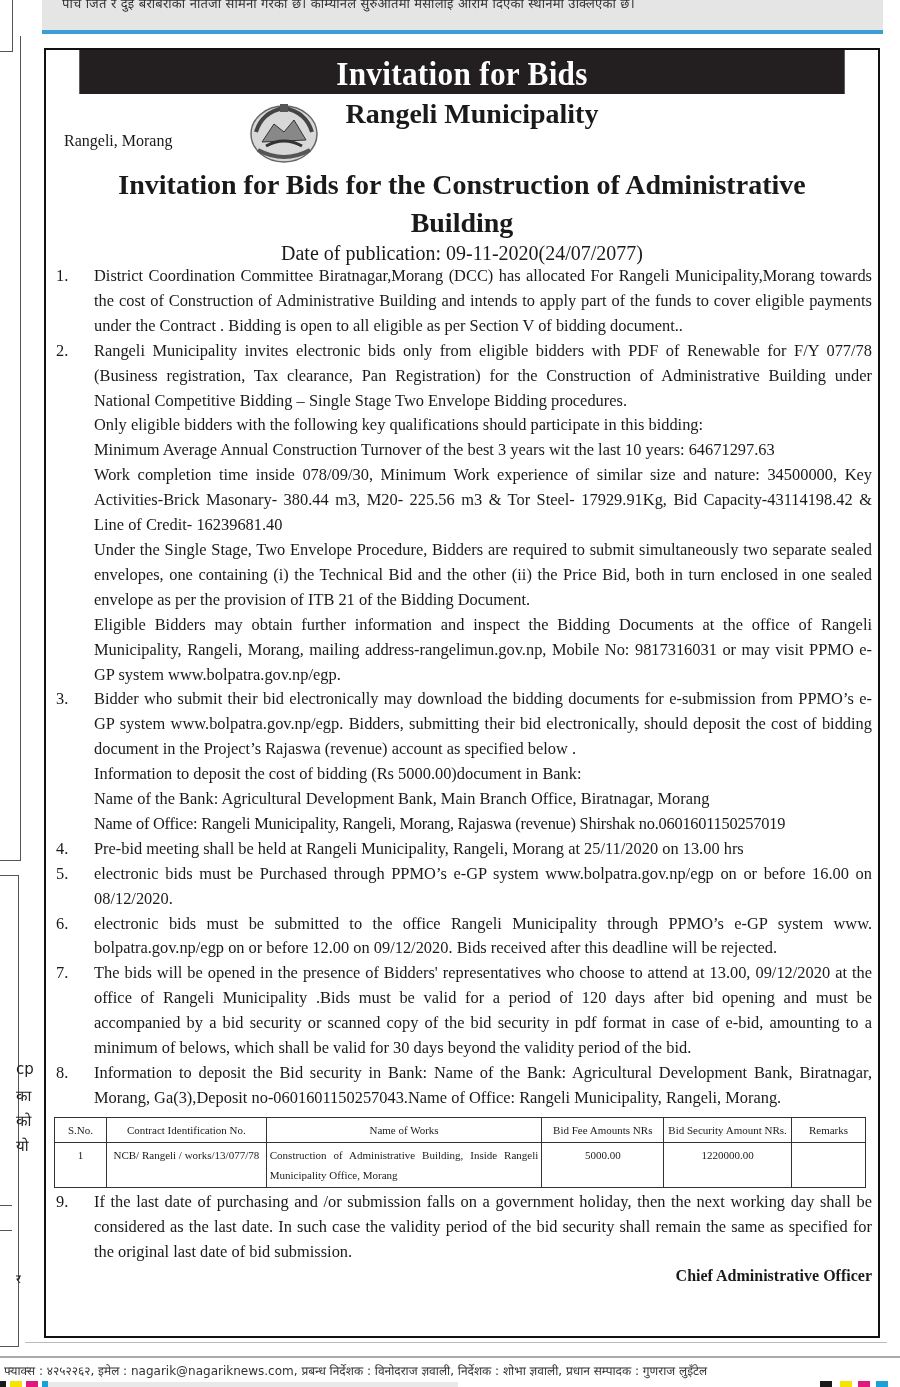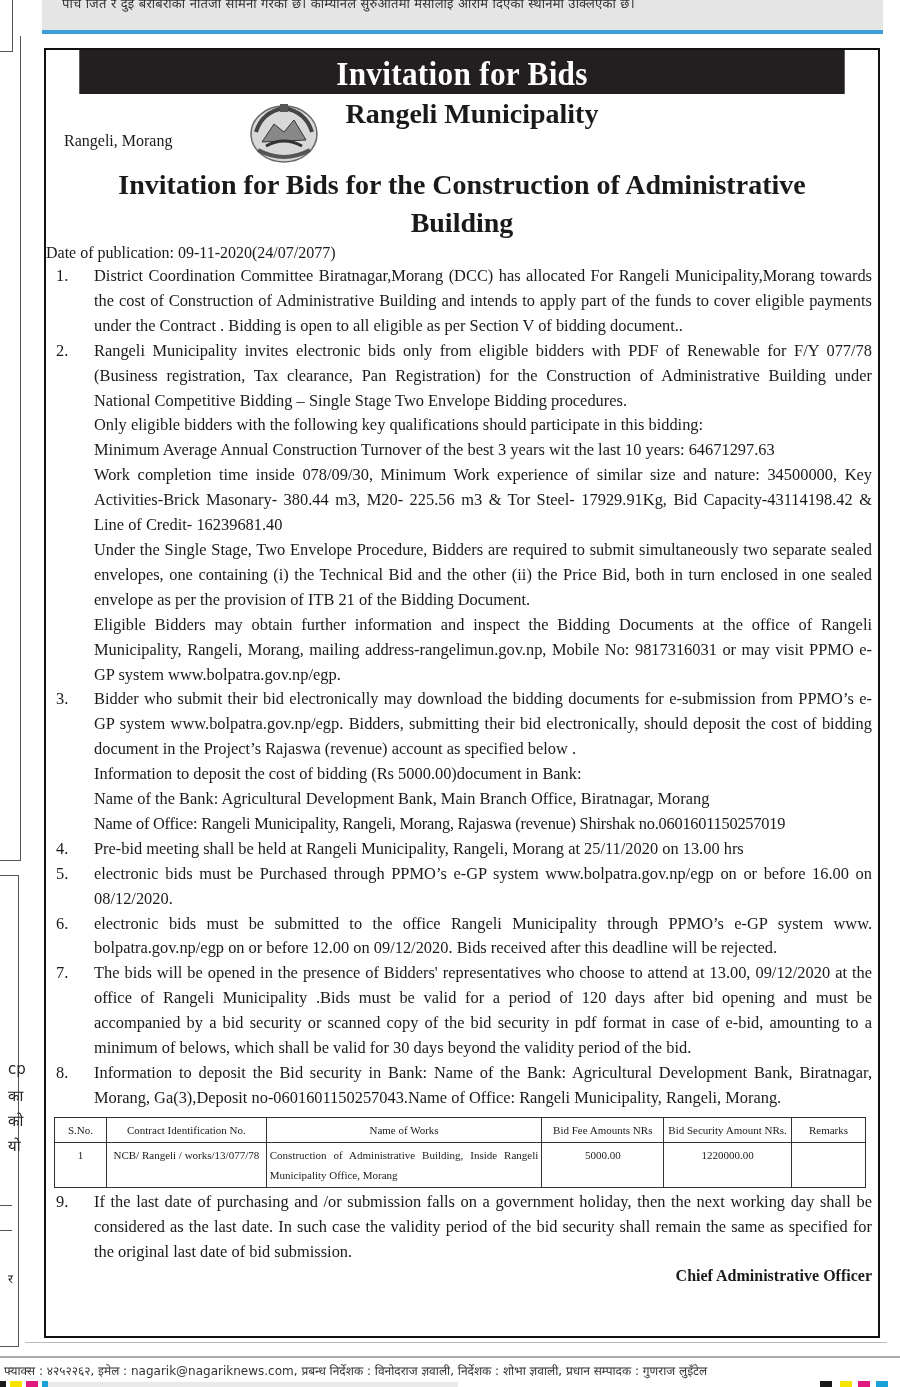--- a/index.html
+++ b/index.html
@@ -15,21 +15,21 @@
     position:absolute; left:20px; top:-6px; font-size:13px; color:#333;
     font-family:"DejaVu Sans", sans-serif; white-space:nowrap; letter-spacing:0.2px;
   }
   .side-box-1 { position:absolute; left:-2px; top:-2px; width:14px; height:52px; border:1px solid #555; border-left:none; }
   .side-line-1 { position:absolute; left:20px; top:36px; width:1px; height:825px; background:#555; }
   .side-hline-1 { position:absolute; left:0; top:860px; width:21px; height:1px; background:#555; }
   .side-box-2 { position:absolute; left:-2px; top:875px; width:20px; height:470px; border:1px solid #555; border-left:none; }
   .side-hline-2 { position:absolute; left:0; top:1205px; width:12px; height:1px; background:#555; }
   .side-hline-3 { position:absolute; left:0; top:1230px; width:12px; height:1px; background:#555; }
   .side-frag {
-    position:absolute; left:8px; font-size:15px; color:#222; font-family:"DejaVu Sans", sans-serif;
+    position:absolute; left:16px; font-size:15px; color:#222; font-family:"DejaVu Sans", sans-serif;
   }
   .ad {
     position:absolute; left:44px; top:48px; width:836px; height:1290px;
     border:2px solid #111; box-sizing:border-box; background:#fff;
   }
   .ad-header {
     height:44px; background:#231f20; color:#fff; text-align:center;
     font-weight:bold; font-size:34px; line-height:48px; letter-spacing:0.3px;
     transform:scaleX(0.92);
   }
@@ -43,21 +43,21 @@
     position:absolute; left:0; right:0; top:4px; text-align:center;
     font-size:28px; font-weight:bold; padding-left:20px;
   }
   .org-loc {
     position:absolute; left:0; right:0; top:38px; font-size:16px; padding-left:18px;
   }
   .main-title {
     text-align:center; font-weight:bold; font-size:28px; line-height:38px; margin-top:-18px;
     padding:0 40px;
   }
-  .pub-date { text-align:left; font-size:16px; margin-top:0px; line-height:22px; }
+  .pub-date { text-align:center; font-size:20px; margin-top:0px; line-height:22px; }
   .body { padding:0 6px 0 10px; font-size:16.4px; line-height:24.9px; }
   .item { display:flex; text-align:justify; }
   .item .num { width:38px; flex:0 0 38px; }
   .item .txt { flex:1; }
   .sub { padding-left:38px; text-align:justify; }
   .sub-line { padding-left:38px; white-space:nowrap; }
   table.bids {
     border-collapse:collapse; margin:6px 0 2px 8px; width:812px; font-size:11px; line-height:20px;
   }
   table.bids th, table.bids td { border:1px solid #333; vertical-align:top; font-weight:normal; }

